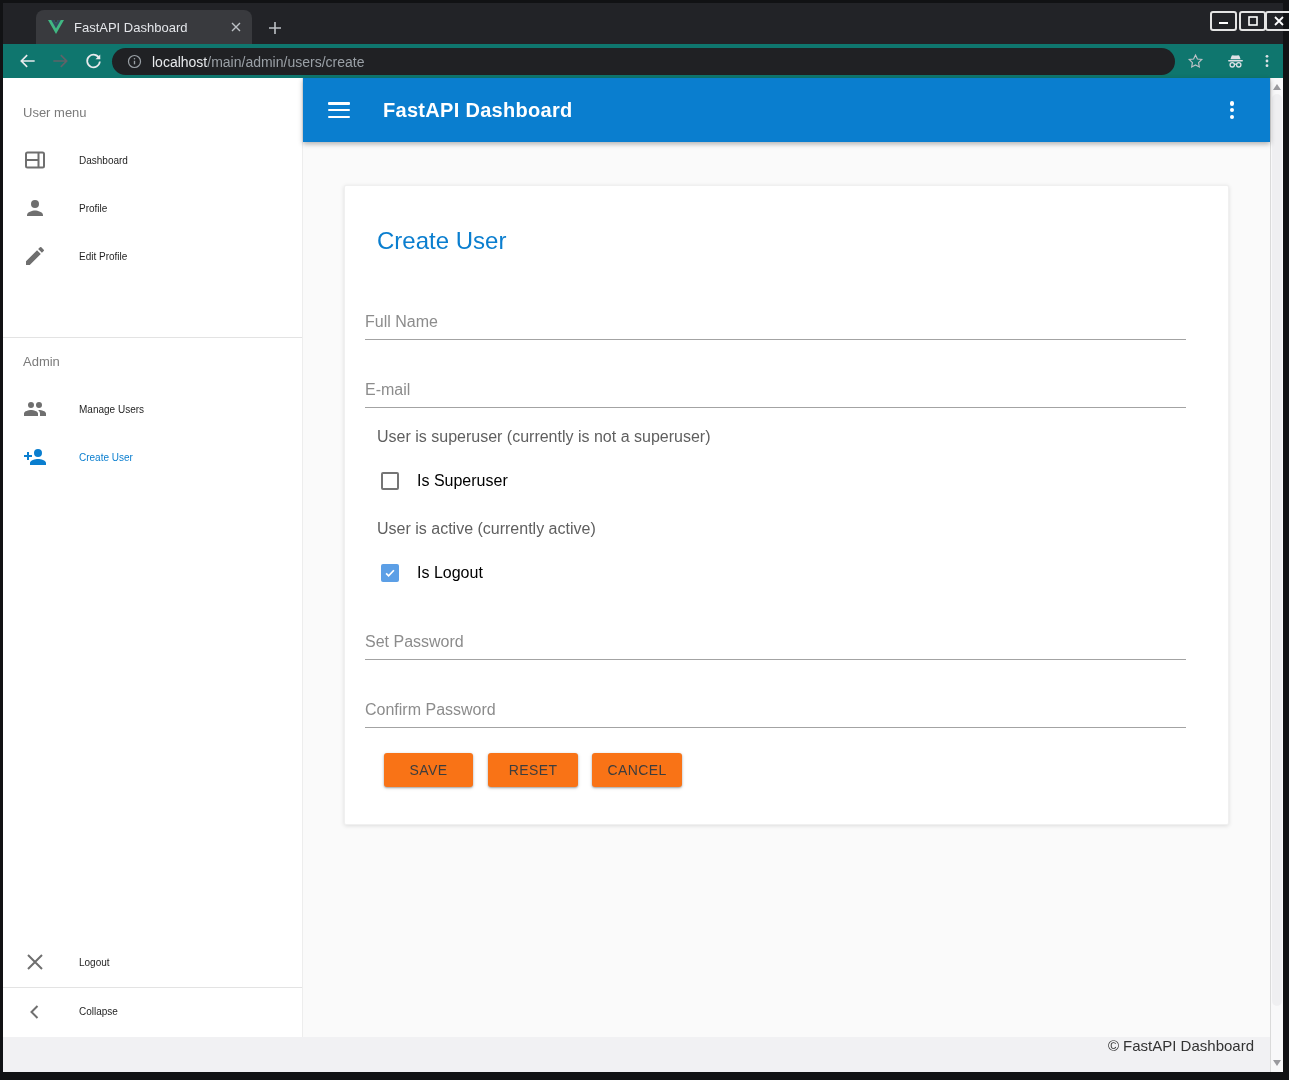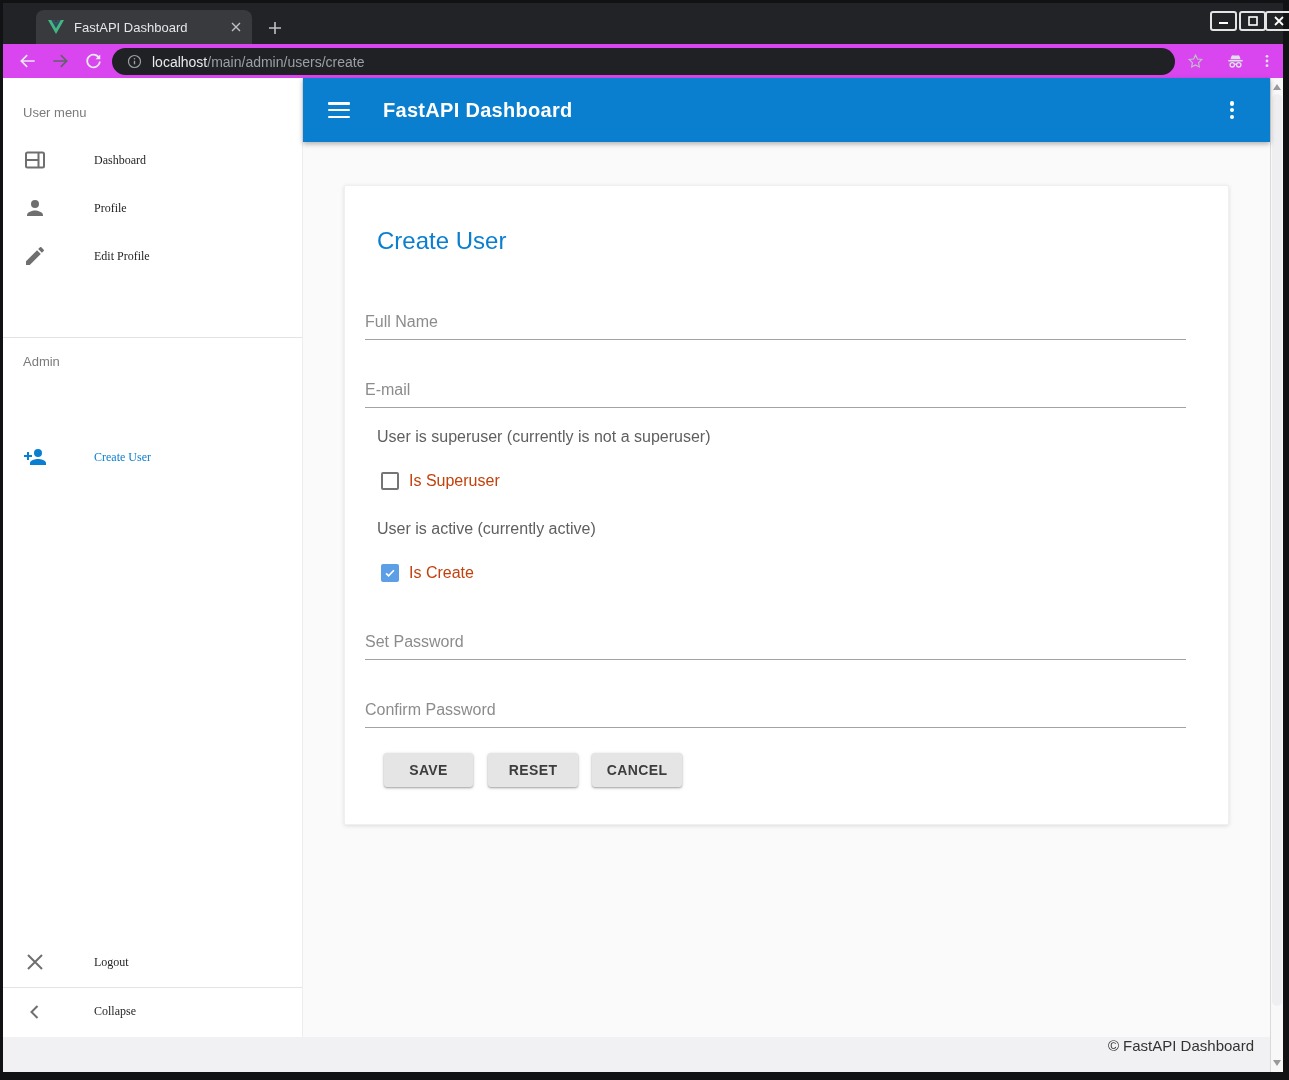--- a/index.html
+++ b/index.html
@@ -7,57 +7,57 @@
   .screen{position:relative;width:1289px;height:1080px;background:#111214;overflow:hidden;}
 
   
   .tabstrip{position:absolute;left:3px;top:3px;width:1280px;height:41px;background:#222327;}
   .tab{position:absolute;left:33px;top:7px;width:216px;height:34px;background:#393A3E;border-radius:8px 8px 0 0;display:flex;align-items:center;padding:0 8px 0 12px;box-sizing:border-box;}
   .tab-title{color:#E4E6EA;font-size:13px;margin-left:10px;flex:1;white-space:nowrap;overflow:hidden;}
   .tab-close{width:16px;height:16px;display:flex;align-items:center;justify-content:center;}
   .newtab{position:absolute;left:260px;top:13px;width:24px;height:24px;display:flex;align-items:center;justify-content:center;}
   .winctl{position:absolute;top:8px;width:23px;height:16px;border:2px solid #E4E4E4;border-radius:3px;display:flex;align-items:center;justify-content:center;background:transparent;}
   .wc-min{left:1207px;} .wc-max{left:1236px;} .wc-close{left:1262px;}
-  .toolbar{position:absolute;left:3px;top:44px;width:1280px;height:34px;background:#d946ef;}
+  .toolbar{position:absolute;left:3px;top:44px;width:1280px;height:34px;background:#0f766e;}
   .navbtn{position:absolute;top:5px;width:24px;height:24px;display:flex;align-items:center;justify-content:center;}
   .urlbar{position:absolute;left:109px;top:4px;width:1063px;height:27px;background:#202124;border-radius:14px;display:flex;align-items:center;padding:0 14px;box-sizing:border-box;}
   .url-text{font-size:14px;margin-left:9px;white-space:nowrap;}
   .url-host{color:#E8EAED;} .url-path{color:#9AA0A6;}
   .tb-right{position:absolute;top:5px;width:24px;height:24px;display:flex;align-items:center;justify-content:center;}
 
   
   .page{position:absolute;left:3px;top:78px;width:1280px;height:994px;background:#FAFAFA;box-shadow:inset 0 4px 5px -3px rgba(0,0,0,0.28);}
 
   .appbar{position:absolute;left:300px;top:0;width:967px;height:64px;background:var(--primary,#0A7ECF);box-shadow:0 2px 5px rgba(0,0,0,0.3);display:flex;align-items:center;z-index:3;}
   .hamburger{margin-left:25px;width:22px;height:16px;display:flex;flex-direction:column;justify-content:space-between;cursor:pointer;}
   .hamburger span{display:block;height:2.5px;background:#fff;border-radius:1px;}
   .appbar-title{color:#fff;font-size:20px;font-weight:bold;margin-left:33px;letter-spacing:0.3px;}
   .appbar-kebab{position:absolute;right:28px;top:22px;width:20px;height:20px;display:flex;flex-direction:column;align-items:center;justify-content:space-between;padding:1px 0;box-sizing:border-box;}
   .appbar-kebab i{width:4.5px;height:4.5px;border-radius:50%;background:#fff;}
 
   .sidebar{position:absolute;left:0;top:0;width:300px;height:959px;background:#fff;border-right:1px solid #EDEDED;box-sizing:border-box;z-index:2;}
   .section-label{position:absolute;left:20px;font-size:13px;color:#7B7B7B;}
   .nav-item{position:absolute;left:0;width:100%;height:48px;display:flex;align-items:center;padding-left:20px;box-sizing:border-box;cursor:pointer;}
   .nav-item .nicon{width:24px;height:24px;flex:none;}
-  .nav-item .nlabel{margin-left:47px;font-size:12px;color:#1F1F1F;font-family:Liberation Serif, serif;}
+  .nav-item .nlabel{margin-left:32px;font-size:10px;color:#1F1F1F;}
   .nav-item.active .nlabel{color:var(--primary,#0A7ECF);}
   .sdivider{position:absolute;left:0;width:100%;height:1px;background:#E3E3E3;}
   .collapse-row{border-top:1px solid #E3E3E3;}
 
   .card{position:absolute;left:341px;top:107px;width:885px;height:640px;background:#fff;border-radius:2px;border:1px solid #F0F0F0;box-shadow:0 1px 4px rgba(0,0,0,0.12);box-sizing:border-box;}
   .card-title{position:absolute;left:32px;top:41px;font-size:24px;color:var(--primary,#0A7ECF);}
   .mfield{position:absolute;left:20px;width:821px;height:34px;border:none;border-bottom:1px solid #A3A3A3;background:transparent;font-size:16px;color:#212121;font-family:"Liberation Sans",sans-serif;padding:0;outline:none;border-radius:0;}
   .mfield::placeholder{color:#8C8C8C;opacity:1;}
   .note{position:absolute;left:32px;font-size:16px;color:#5F5F5F;}
   .cbrow{position:absolute;left:36px;display:flex;align-items:center;}
   .cbox{width:18px;height:18px;border-radius:2px;box-sizing:border-box;cursor:pointer;flex:none;}
   .cbox.unchecked{border:2px solid #757575;background:#fff;}
   .cbox.checked{background:var(--checkbox,#5C9FE6);display:flex;align-items:center;justify-content:center;}
-  .cblabel{margin-left:10px;font-size:16px;color:#c2410c;cursor:pointer;}
-  .btn{position:absolute;top:567px;height:34px;background:#e5e5e5;border:none;border-radius:3px;box-shadow:0 1px 2px rgba(0,0,0,0.3),0 1px 4px rgba(0,0,0,0.12);font-size:14px;font-weight:bold;color:#3D3D3D;letter-spacing:0.4px;font-family:"Liberation Sans",sans-serif;cursor:pointer;}
+  .cblabel{margin-left:18px;font-size:16px;color:#000000;cursor:pointer;}
+  .btn{position:absolute;top:567px;height:34px;background:#f97316;border:none;border-radius:3px;box-shadow:0 1px 2px rgba(0,0,0,0.3),0 1px 4px rgba(0,0,0,0.12);font-size:14px;font-weight:normal;color:#3D3D3D;letter-spacing:0.4px;font-family:"Liberation Sans",sans-serif;cursor:pointer;}
 
   .footer{position:absolute;left:0;top:959px;width:1267px;height:35px;background:#F1F1F3;display:flex;justify-content:flex-end;padding-right:16px;box-sizing:border-box;}
   .footer-text{font-size:15px;color:#333;}
 
   .scrollbar{position:absolute;left:1267px;top:0;width:13px;height:994px;background:#F8F8F9;border-left:1px solid #DADADA;box-sizing:border-box;}
   .sb-arrow{position:absolute;left:2px;width:0;height:0;border-left:4.5px solid transparent;border-right:4.5px solid transparent;cursor:pointer;}
   .sb-up{top:6px;border-bottom:6px solid #9A9A9E;}
   .sb-down{bottom:6px;border-top:6px solid #9A9A9E;}
   .sb-thumb{position:absolute;left:1px;top:16px;width:10px;height:912px;background:#EFEFF1;border-radius:5px;cursor:pointer;}
 </style>
@@ -185,20 +185,26 @@
       <div class="nav-item" style="top:154px;">
         <svg class="nicon" viewBox="0 0 24 24">
             <path d="M3 17.25V21h3.75L17.81 9.94l-3.75-3.75L3 17.25zM20.71 7.04a1 1 0 0 0 0-1.41l-2.34-2.34a1 1 0 0 0-1.41 0l-1.83 1.83 3.75 3.75 1.83-1.83z" fill="#6F6F6F"></path>
           </svg>
         <span class="nlabel">Edit Profile</span>
       </div>
 
       <div class="sdivider" style="top:259px;"></div>
       <div class="section-label" style="top:276px;">Admin</div>
 
+      <div class="nav-item" style="top:307px;">
+        <svg class="nicon" viewBox="0 0 24 24">
+            <path d="M16 11a3 3 0 1 0 0-6 3 3 0 0 0 0 6zm-8 0a3 3 0 1 0 0-6 3 3 0 0 0 0 6zm0 2c-2.33 0-7 1.17-7 3.5V19h14v-2.5C15 14.17 10.33 13 8 13zm8 0c-.29 0-.62.02-.97.05 1.16.84 1.97 1.97 1.97 3.45V19h6v-2.5c0-2.33-4.67-3.5-7-3.5z" fill="#6F6F6F"></path>
+          </svg>
+        <span class="nlabel">Manage Users</span>
+      </div>
       <div class="nav-item active" style="top:355px;">
         <svg class="nicon" viewBox="0 0 24 24">
             <path d="M15 12a4 4 0 1 0 0-8 4 4 0 0 0 0 8zm-9-2V7H4v3H1v2h3v3h2v-3h3v-2H6zm9 4c-2.67 0-8 1.34-8 4v2h16v-2c0-2.66-5.33-4-8-4z" fill="#0A7ECF"></path>
           </svg>
         <span class="nlabel">Create User</span>
       </div>
 
       <div class="nav-item" style="top:860px;">
         <svg class="nicon" viewBox="0 0 24 24">
             <path d="M5 5l14 14M19 5L5 19" fill="none" stroke="#6F6F6F" stroke-width="2"></path>
@@ -225,21 +231,21 @@
         <span class="cblabel">Is Superuser</span>
       </div>
 
       <div class="note" style="top:334px;">User is active (currently active)</div>
       <div class="cbrow" style="top:378px;">
         <span class="cbox checked">
           <svg width="14" height="14" viewBox="0 0 18 18">
               <path d="M4 9.5l3.2 3.2L14 5.5" fill="none" stroke="#fff" stroke-width="2.2"></path>
             </svg>
         </span>
-        <span class="cblabel">Is Create</span>
+        <span class="cblabel">Is Logout</span>
       </div>
 
       <input class="mfield" style="top: 439px;" type="password" placeholder="Set Password">
       <input class="mfield" style="top: 507px;" type="password" placeholder="Confirm Password">
 
       <button class="btn" style="left:39px;width:89px;">SAVE</button>
       <button class="btn" style="left:143px;width:90px;">RESET</button>
       <button class="btn" style="left:247px;width:90px;">CANCEL</button>
     </div>
 

